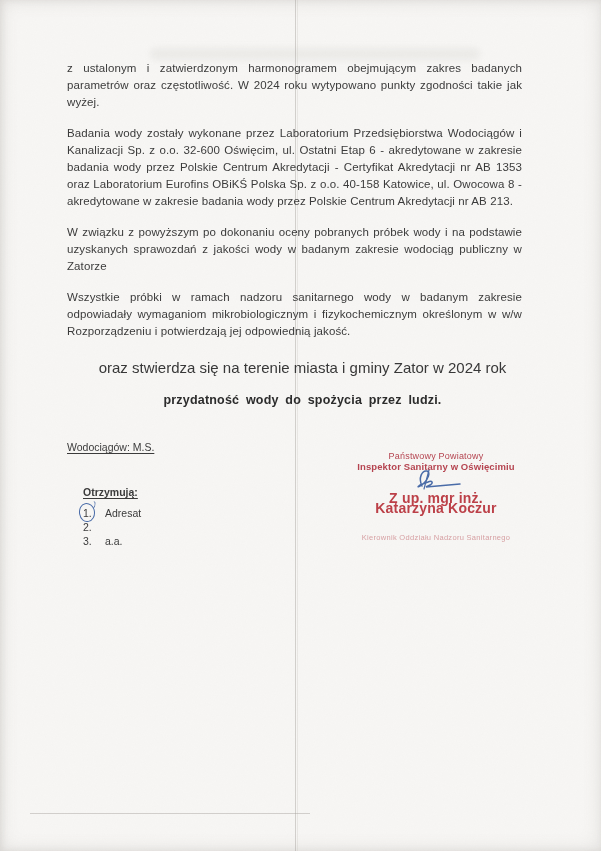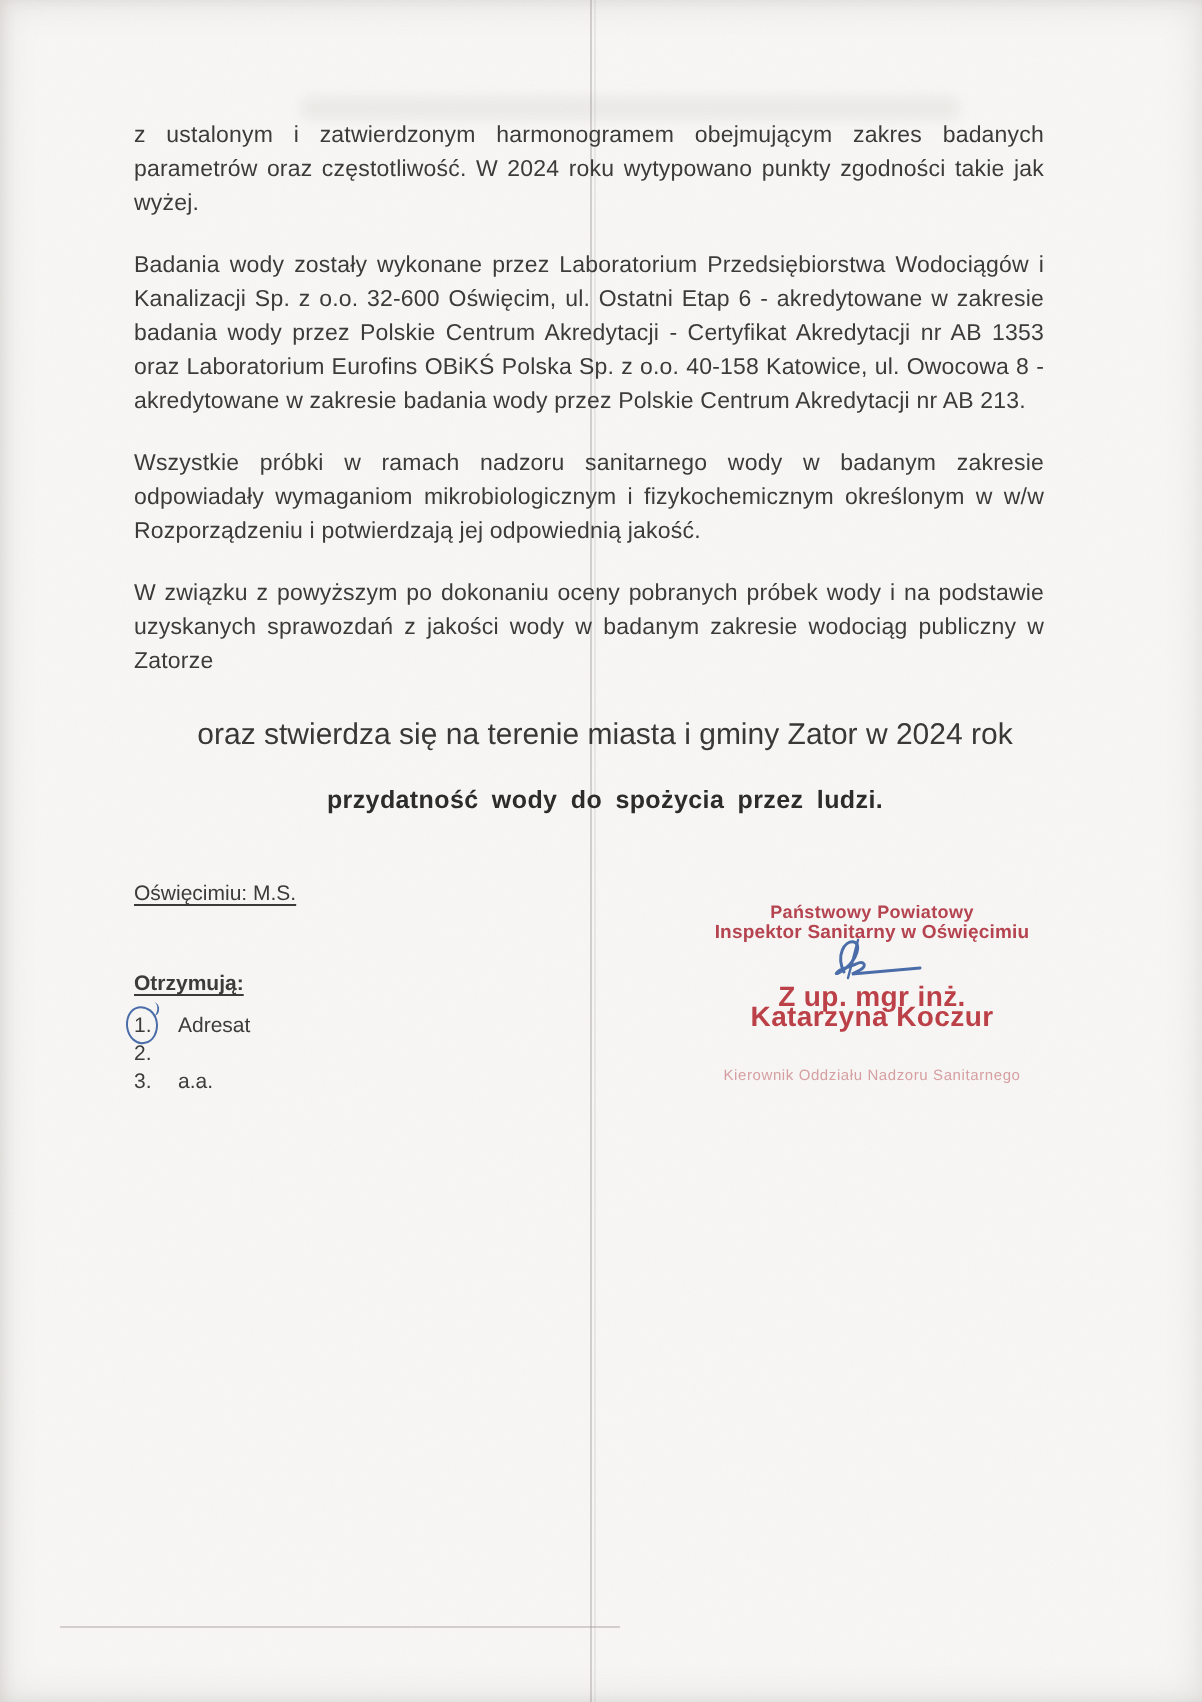--- a/index.html
+++ b/index.html
@@ -42,27 +42,27 @@
   .prepared{
     position:absolute;left:67px;top:441px;
     font-size:10.5px;color:#3b3b3b;
     text-decoration:underline;text-underline-offset:2px;
   }
 
   .stamp{
     position:absolute;left:356px;top:451px;width:160px;
     text-align:center;line-height:10px;
   }
-  .stamp .s1{font-size:9px;font-weight:700;color:#b54450;letter-spacing:.2px;}
+  .stamp .s1{font-size:9px;font-weight:400;color:#b54450;letter-spacing:.2px;}
   .stamp .s2{font-size:9.5px;font-weight:600;color:#b54450;letter-spacing:.1px;margin-top:1px;}
   .stamp .s3{font-size:14px;font-weight:bold;color:#bc4048;margin-top:21px;letter-spacing:.2px;}
   .stamp .s4{font-size:7.5px;color:#c26a70;opacity:.62;margin-top:20px;letter-spacing:.3px;}
   .signature-svg{position:absolute;left:52px;top:17px;pointer-events:none;}
 
-  .recipients{position:absolute;left:67px;top:486px;width:300px;}
+  .recipients{position:absolute;left:83px;top:486px;width:300px;}
   .recipients-heading{
     font-size:10.5px;color:#3b3b3b;font-weight:600;
     text-decoration:underline;text-underline-offset:2px;
     margin:0 0 9px 0;
   }
   .recip-row{display:flex;font-size:10.5px;line-height:13.5px;color:#3b3b3b;margin-bottom:.5px;}
   .recip-num{width:22px;flex:0 0 22px;position:relative;}
   .pen-circle{
     position:absolute;left:-4px;top:-4px;width:14px;height:17px;
     border:1.4px solid #4a6ca8;border-radius:55% 60% 58% 52%/60% 55% 60% 55%;
@@ -90,28 +90,28 @@
   </svg>
 
   <div class="ghost"></div>
   <div class="fold-v"></div>
   <div class="fold-v2"></div>
   <div class="fold-h"></div>
 
   <div class="body-copy">
     <p>z ustalonym i zatwierdzonym harmonogramem obejmującym zakres badanych parametrów oraz częstotliwość. W 2024 roku wytypowano punkty zgodności takie jak wyżej.</p>
     <p>Badania wody zostały wykonane przez Laboratorium Przedsiębiorstwa Wodociągów i Kanalizacji Sp. z o.o. 32-600 Oświęcim, ul. Ostatni Etap 6 - akredytowane w zakresie badania wody przez Polskie Centrum Akredytacji - Certyfikat Akredytacji nr AB 1353 oraz Laboratorium Eurofins OBiKŚ Polska Sp. z o.o. 40-158 Katowice, ul. Owocowa 8 - akredytowane w zakresie badania wody przez Polskie Centrum Akredytacji nr AB 213.</p>
+    <p>W związku z powyższym po dokonaniu oceny pobranych próbek wody i na podstawie uzyskanych sprawozdań z jakości wody w badanym zakresie wodociąg publiczny w Zatorze</p>
     <p>Wszystkie próbki w ramach nadzoru sanitarnego wody w badanym zakresie odpowiadały wymaganiom mikrobiologicznym i fizykochemicznym określonym w w/w Rozporządzeniu i potwierdzają jej odpowiednią jakość.</p>
-    <p>W związku z powyższym po dokonaniu oceny pobranych próbek wody i na podstawie uzyskanych sprawozdań z jakości wody w badanym zakresie wodociąg publiczny w Zatorze</p>
 
     <div class="verdict-mid">oraz stwierdza się na terenie miasta i gminy Zator w 2024 rok</div>
     <div class="verdict-bold">przydatność wody do spożycia przez ludzi.</div>
   </div>
 
-  <div class="prepared">Oświęcimiu: M.S.</div>
+  <div class="prepared">Wodociągów: M.S.</div>
 
   <div class="stamp">
     <div class="s1">Państwowy Powiatowy</div>
     <div class="s2">Inspektor Sanitarny w Oświęcimiu</div>
     <svg class="signature-svg" width="64" height="26" viewBox="0 0 64 26" xmlns="http://www.w3.org/2000/svg">
       <path d="M14,18 C10,10 14,2 19,3 C23,4 20,12 15,16 C11,19 8,20 12,17 L20,14 C24,12 26,15 22,17 L18,19 L52,16" fill="none" stroke="#4a6ca8" stroke-width="1.5" stroke-linecap="round"></path>
       <path d="M21,2 L16,21" fill="none" stroke="#4a6ca8" stroke-width="1.2" stroke-linecap="round"></path>
     </svg>
     <div class="s3">Z up. mgr inż. Katarzyna Koczur</div>
     <div class="s4">Kierownik Oddziału Nadzoru Sanitarnego</div>

